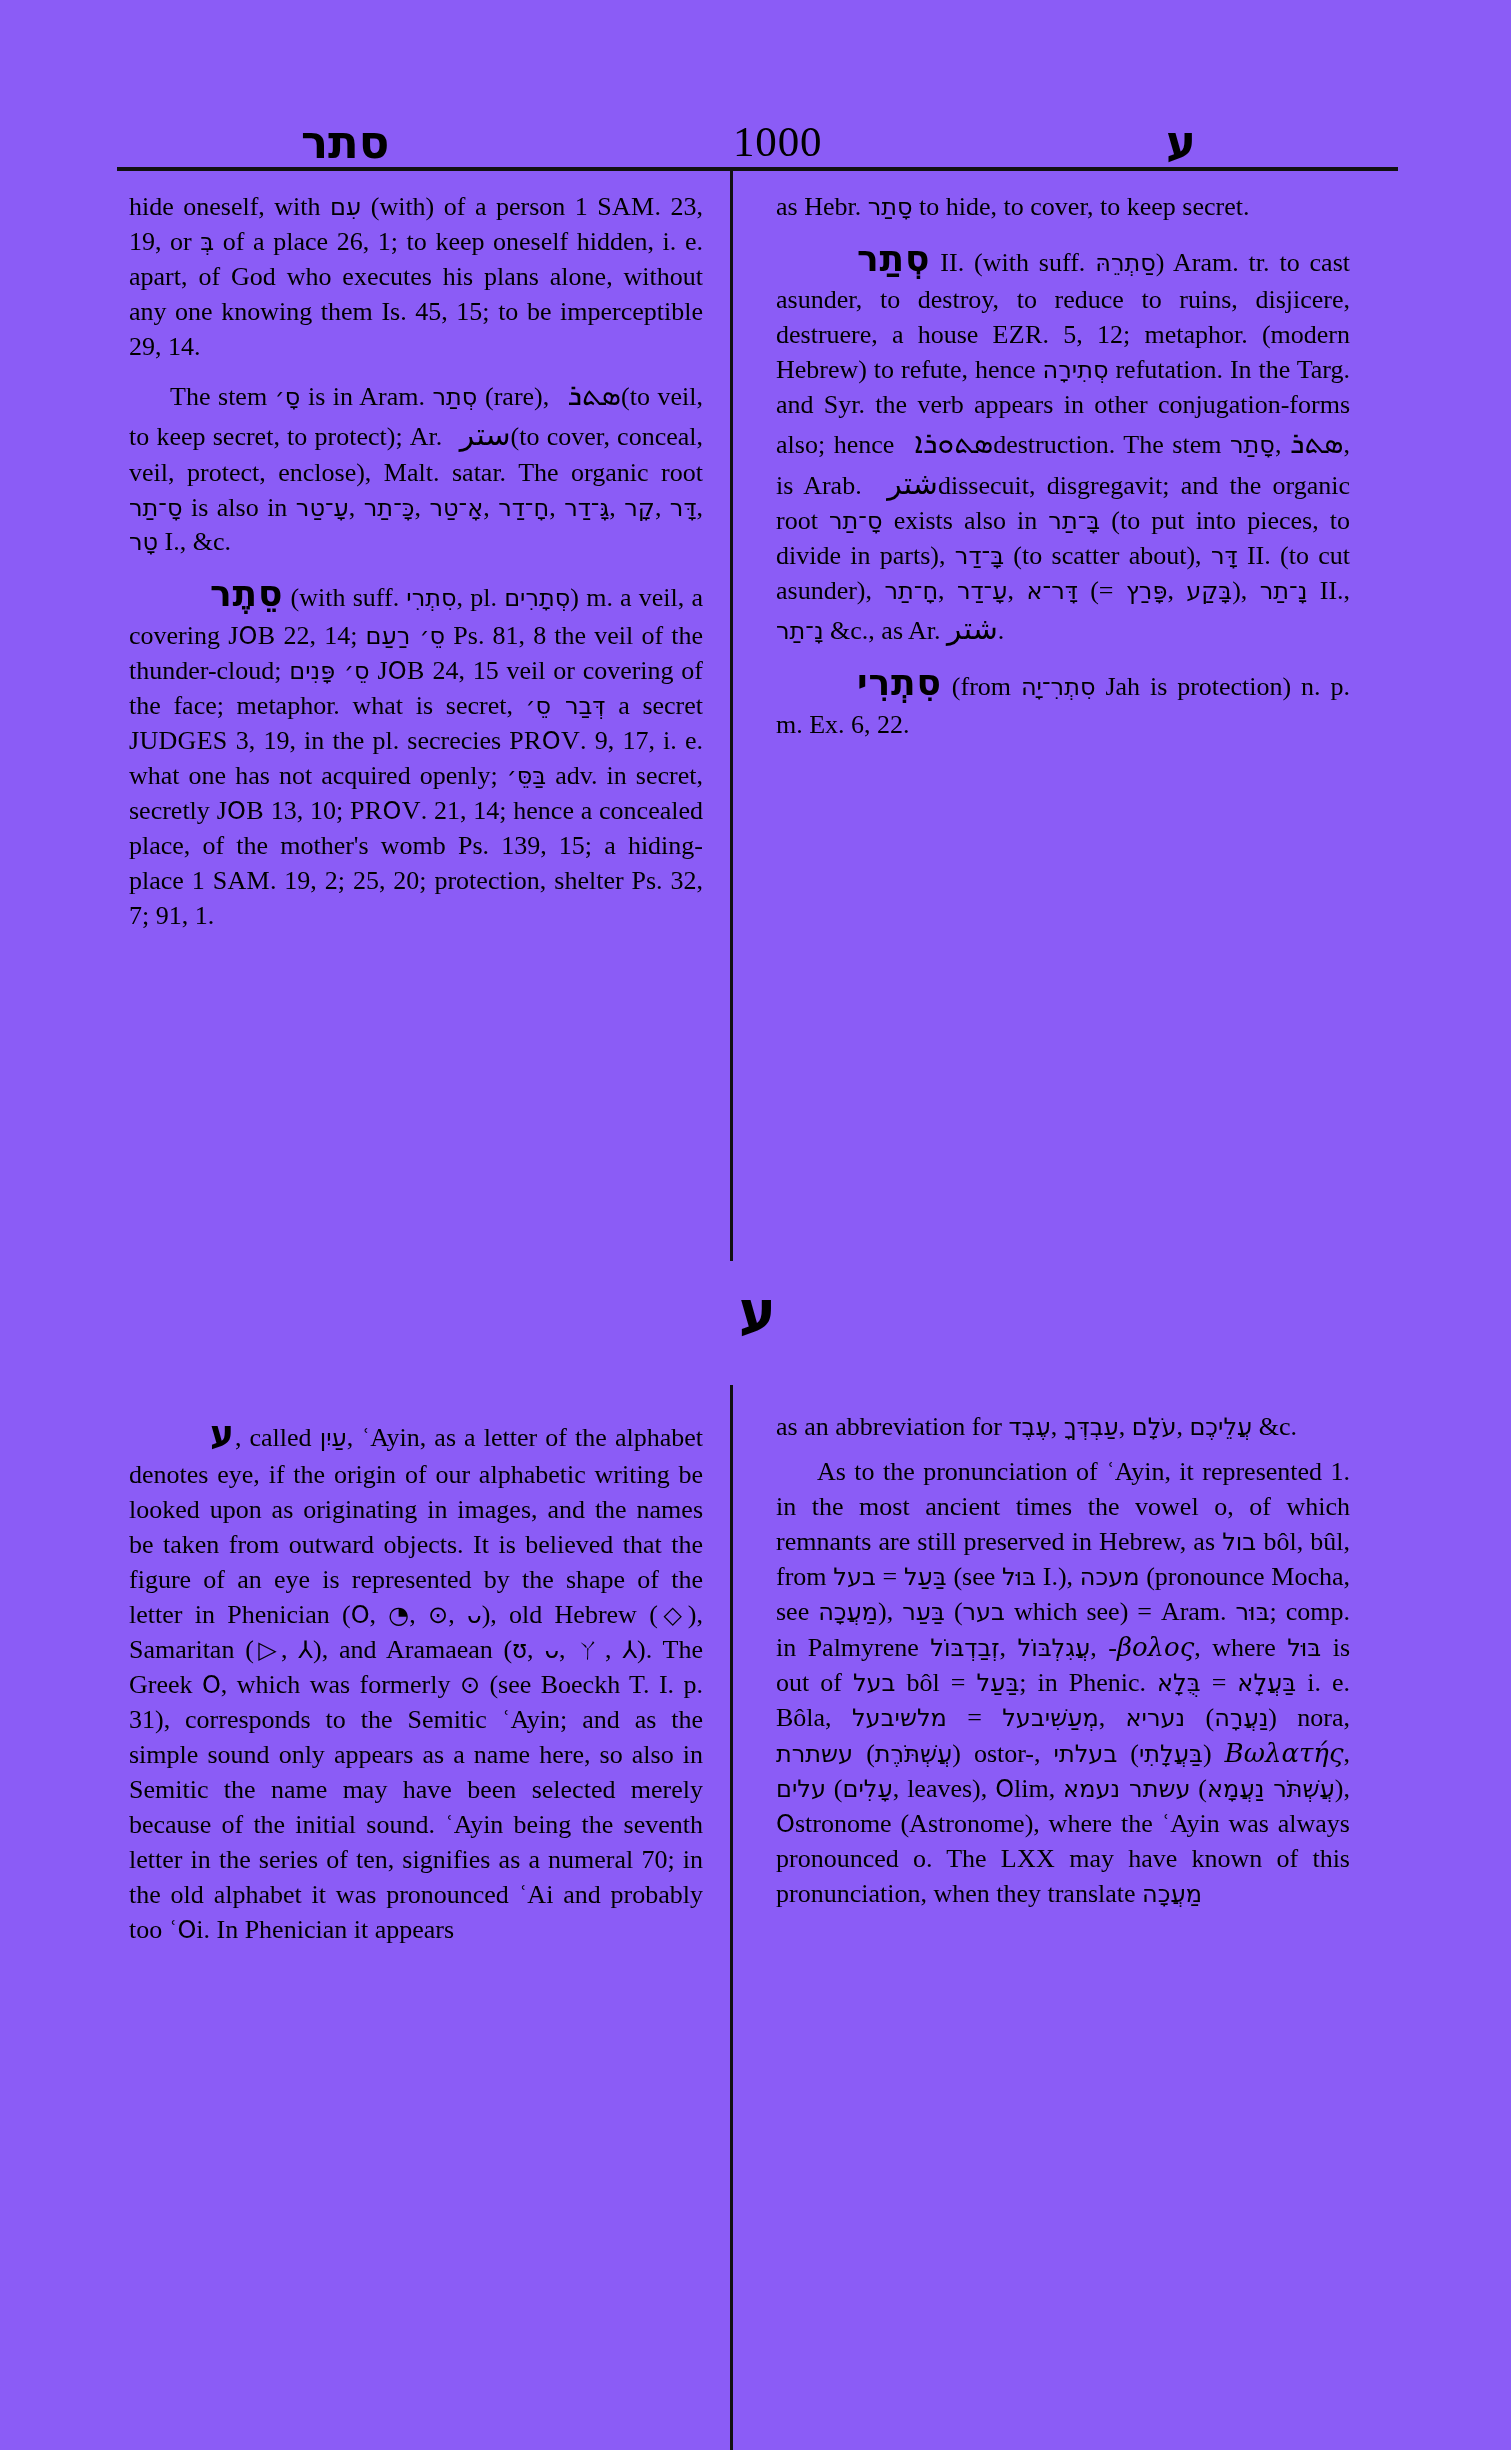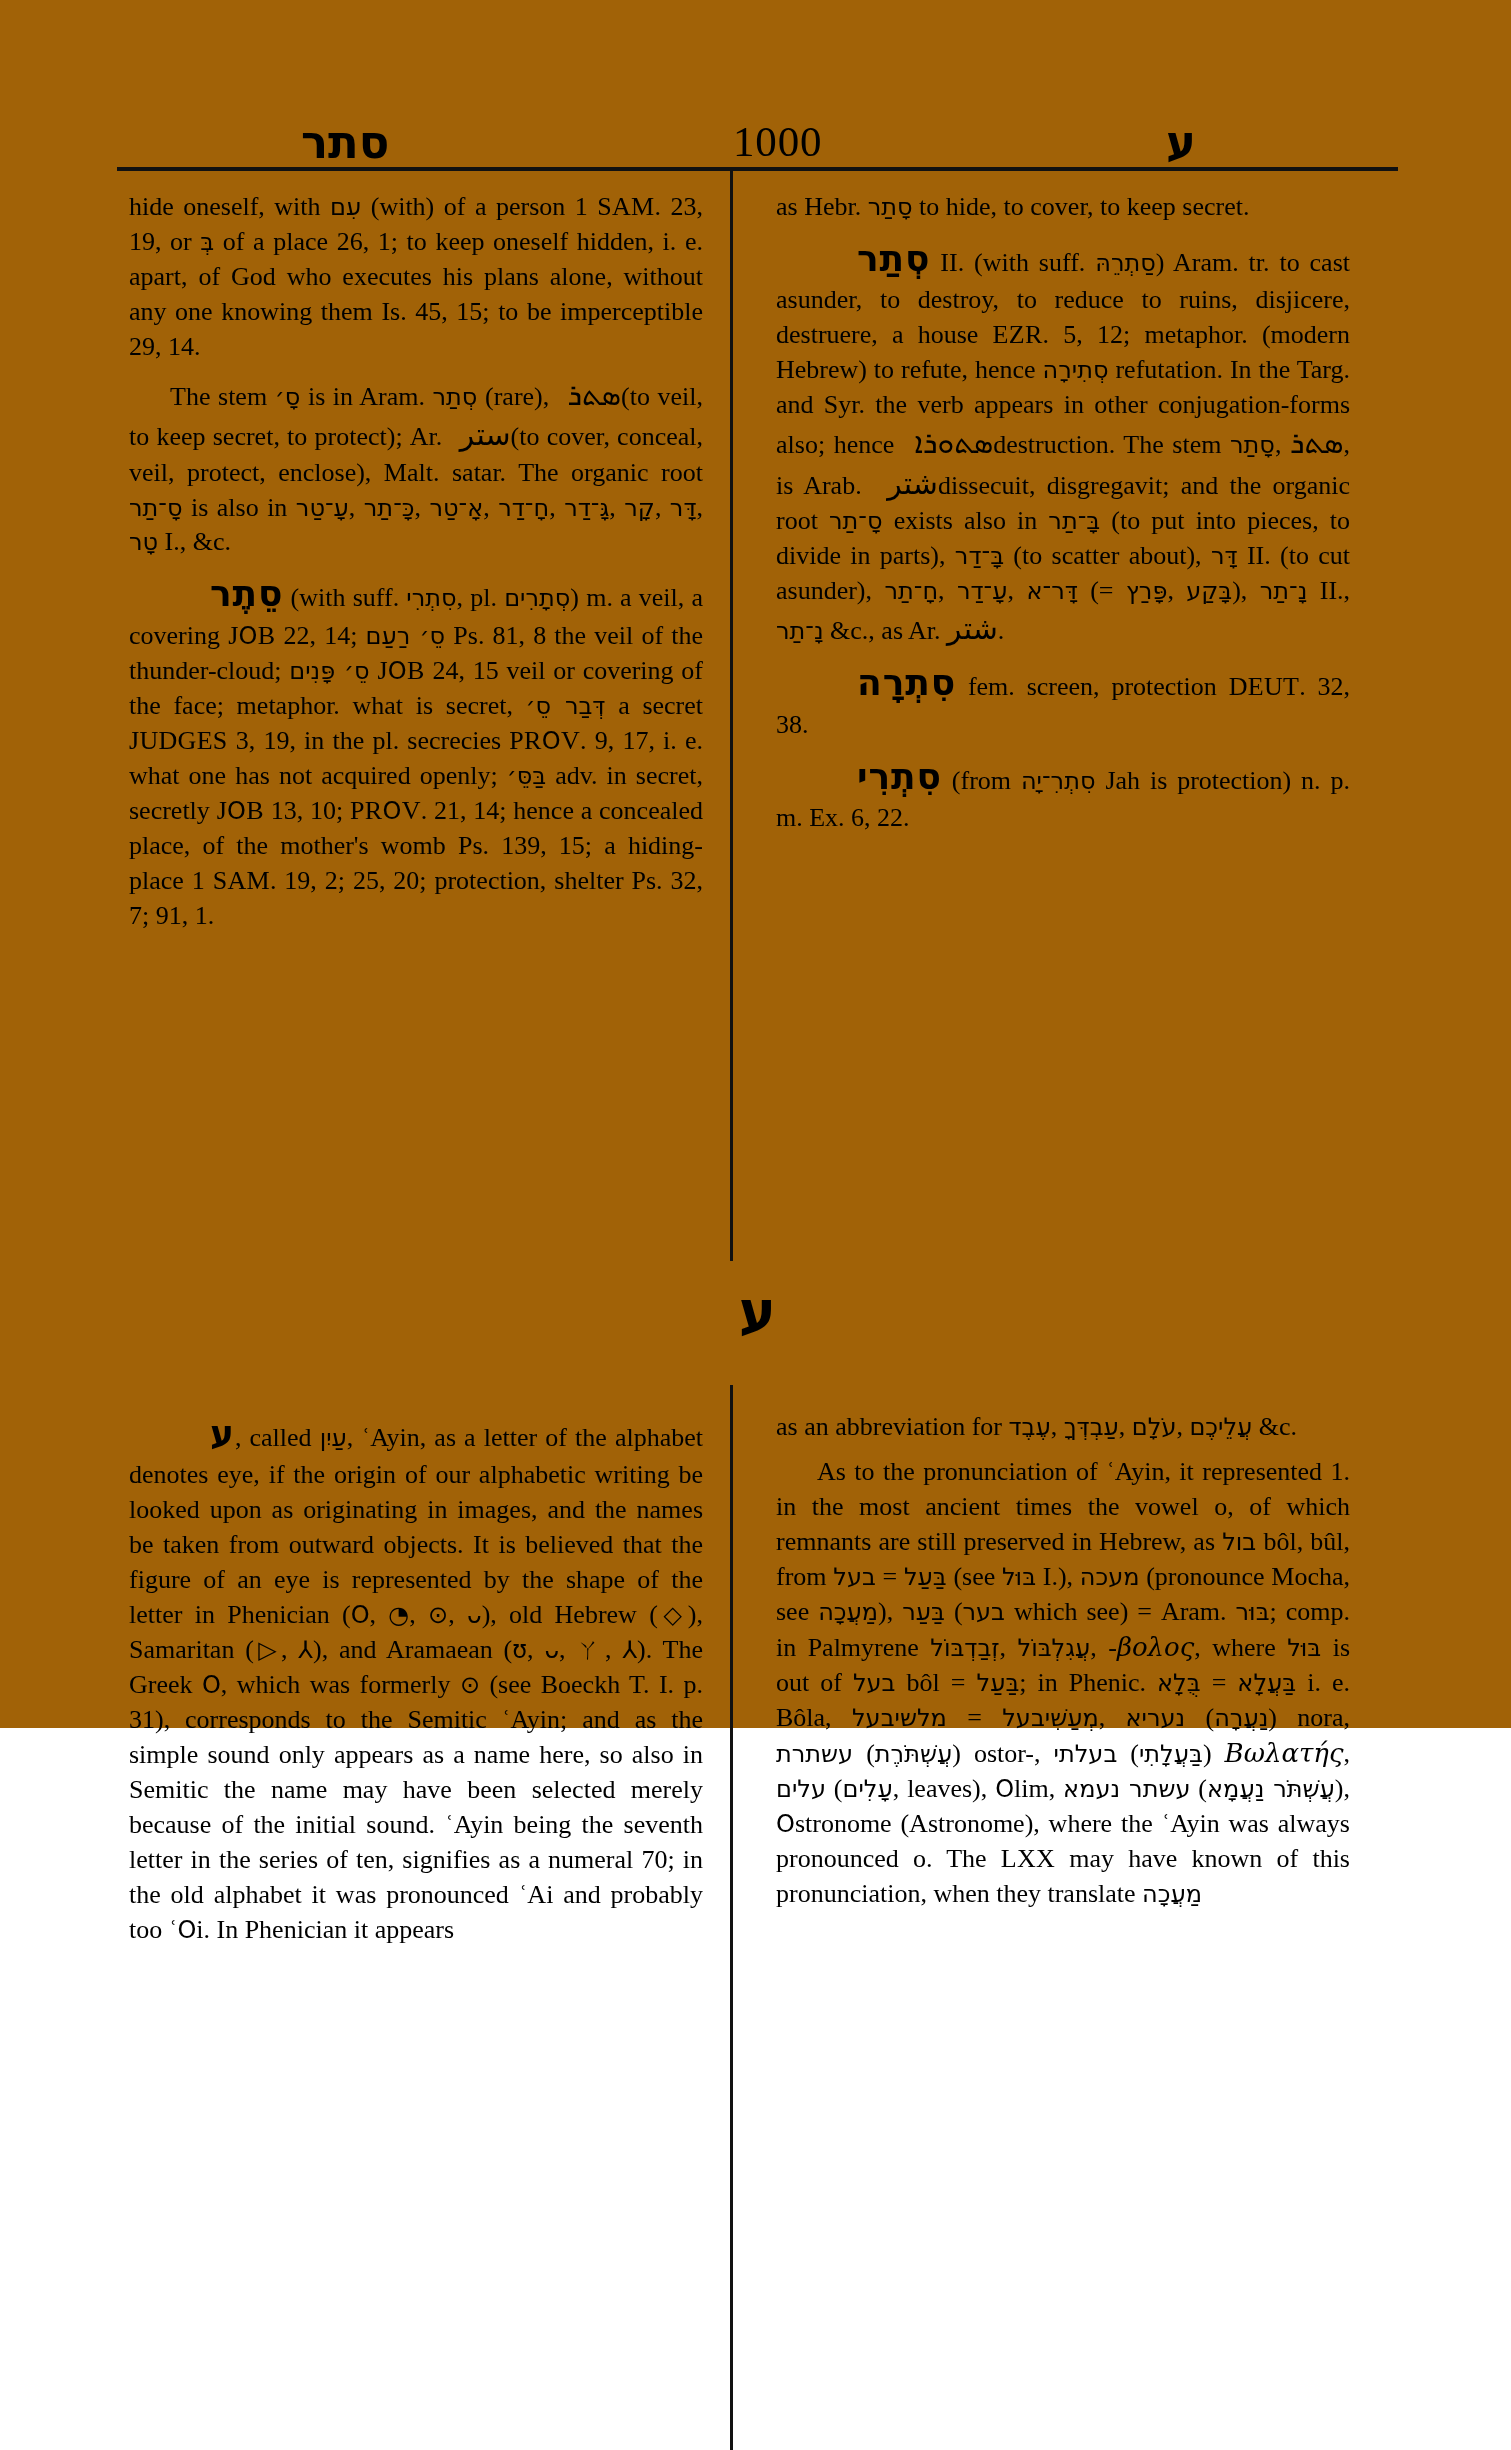--- a/index.html
+++ b/index.html
@@ -14,22 +14,22 @@
     position: relative;
     font-family: "Liberation Serif", "DejaVu Serif", serif;
     color: #000000;
     overflow: hidden;
   }
 
   .page {
     position: absolute;
     left: 0; top: 0;
     width: 1512px;
-    height: 1728px;
-    background: #a16207;
+    height: 2450px;
+    background: #8b5cf6;
   }
 
   
   .runhead {
     position: absolute;
     left: 117px;
     top: 97px;
     width: 1277px;
     height: 70px;
     display: flex;
@@ -155,21 +155,20 @@
 
     <div class="col left">
       <p>hide oneself, with <span class="heb">עִם</span> (with) of a person 1 <span class="sc">SAM</span>. 23, 19, or <span class="heb">בְּ</span> of a place 26, 1; to keep oneself hidden, i. e. apart, of God who executes his plans alone, without any one knowing them Is. 45, 15; to be imperceptible 29, 14.</p>
       <p class="ind">The stem <span class="heb">סָ׳</span> is in Aram. <span class="heb">סְתַר</span> (rare), <span class="syr">ܣܬܪ </span>(to veil, to keep secret, to protect); Ar. <span class="arb">ستر </span>(to cover, conceal, veil, protect, enclose), Malt. satar. The organic root <span class="heb">סָ־תַר</span> is also in <span class="heb">עָ־טַר</span>, <span class="heb">כָּ־תַר</span>, <span class="heb">אָ־טַר</span>, <span class="heb">חָ־דַר</span>, <span class="heb">גָּ־דַר</span>, <span class="heb">קָר</span>, <span class="heb">דָּר</span>, <span class="heb">טָר</span> I., &amp;c.</p>
       <p class="ind"><span class="lemma-indent"></span><span class="hebbig">סֵתֶר</span> (with suff. <span class="heb">סִתְרִי</span>, pl. <span class="heb">סְתָרִים</span>) m. a veil, a covering <span class="sc">J<span class="shape">O</span>B</span> 22, 14; <span class="heb">סֵ׳ רַעַם</span> Ps. 81, 8 the veil of the thunder-cloud; <span class="heb">סֵ׳ פָּנִים</span> <span class="sc">J<span class="shape">O</span>B</span> 24, 15 veil or covering of the face; metaphor. what is secret, <span class="heb">דְּבַר סֵ׳</span> a secret <span class="sc">JUDGES</span> 3, 19, in the pl. secrecies <span class="sc">PR<span class="shape">O</span>V</span>. 9, 17, i. e. what one has not acquired openly; <span class="heb">בַּסֵּ׳</span> adv. in secret, secretly <span class="sc">J<span class="shape">O</span>B</span> 13, 10; <span class="sc">PR<span class="shape">O</span>V</span>. 21, 14; hence a concealed place, of the mother's womb Ps. 139, 15; a hiding-place 1 <span class="sc">SAM</span>. 19, 2; 25, 20; protection, shelter Ps. 32, 7; 91, 1.</p>
     </div>
 
     <div class="col right">
       <p>as Hebr. <span class="heb">סָתַר</span> to hide, to cover, to keep secret.</p>
       <p class="ind"><span class="lemma-indent"></span><span class="hebbig">סְתַר</span> II. (with suff. <span class="heb">סַתְרֵהּ</span>) Aram. tr. to cast asunder, to destroy, to reduce to ruins, disjicere, destruere, a house <span class="sc">EZR</span>. 5, 12; metaphor. (modern Hebrew) to refute, hence <span class="heb">סְתִירָה</span> refutation. In the Targ. and Syr. the verb appears in other conjugation-forms also; hence <span class="syr">ܣܬܘܪܐ </span>destruction. The stem <span class="heb">סָתַר</span>, <span class="syr">ܣܬܪ</span>, is Arab. <span class="arb">شتر </span>dissecuit, disgregavit; and the organic root <span class="heb">סָ־תַר</span> exists also in <span class="heb">בָּ־תַר</span> (to put into pieces, to divide in parts), <span class="heb">בָּ־דַר</span> (to scatter about), <span class="heb">דָּר</span> II. (to cut asunder), <span class="heb">חָ־תַר</span>, <span class="heb">עָ־דַר</span>, <span class="heb">דָּר־א</span> (= <span class="heb">פָּרַץ</span>, <span class="heb">בָּקַע</span>), <span class="heb">נָ־תַר</span> II., <span class="heb">נָ־תַר</span> &amp;c., as Ar. <span class="arb">شتر</span>.</p>
-      <p class="ind"><span class="lemma-indent"></span><span class="hebbig">סִתְרָה</span> fem. screen, protection <span class="sc">DEUT</span>. 32, 38.</p>
       <p class="ind"><span class="lemma-indent"></span><span class="hebbig">סִתְרִי</span> (from <span class="heb">סִתְרִ־יָה</span> Jah is protection) n. p. m. Ex. 6, 22.</p>
     </div>
   </div>
 
   <div class="letter-head">ע</div>
 
   <div class="sec-b">
     <div class="divider d2"></div>
 
     <div class="col left">

